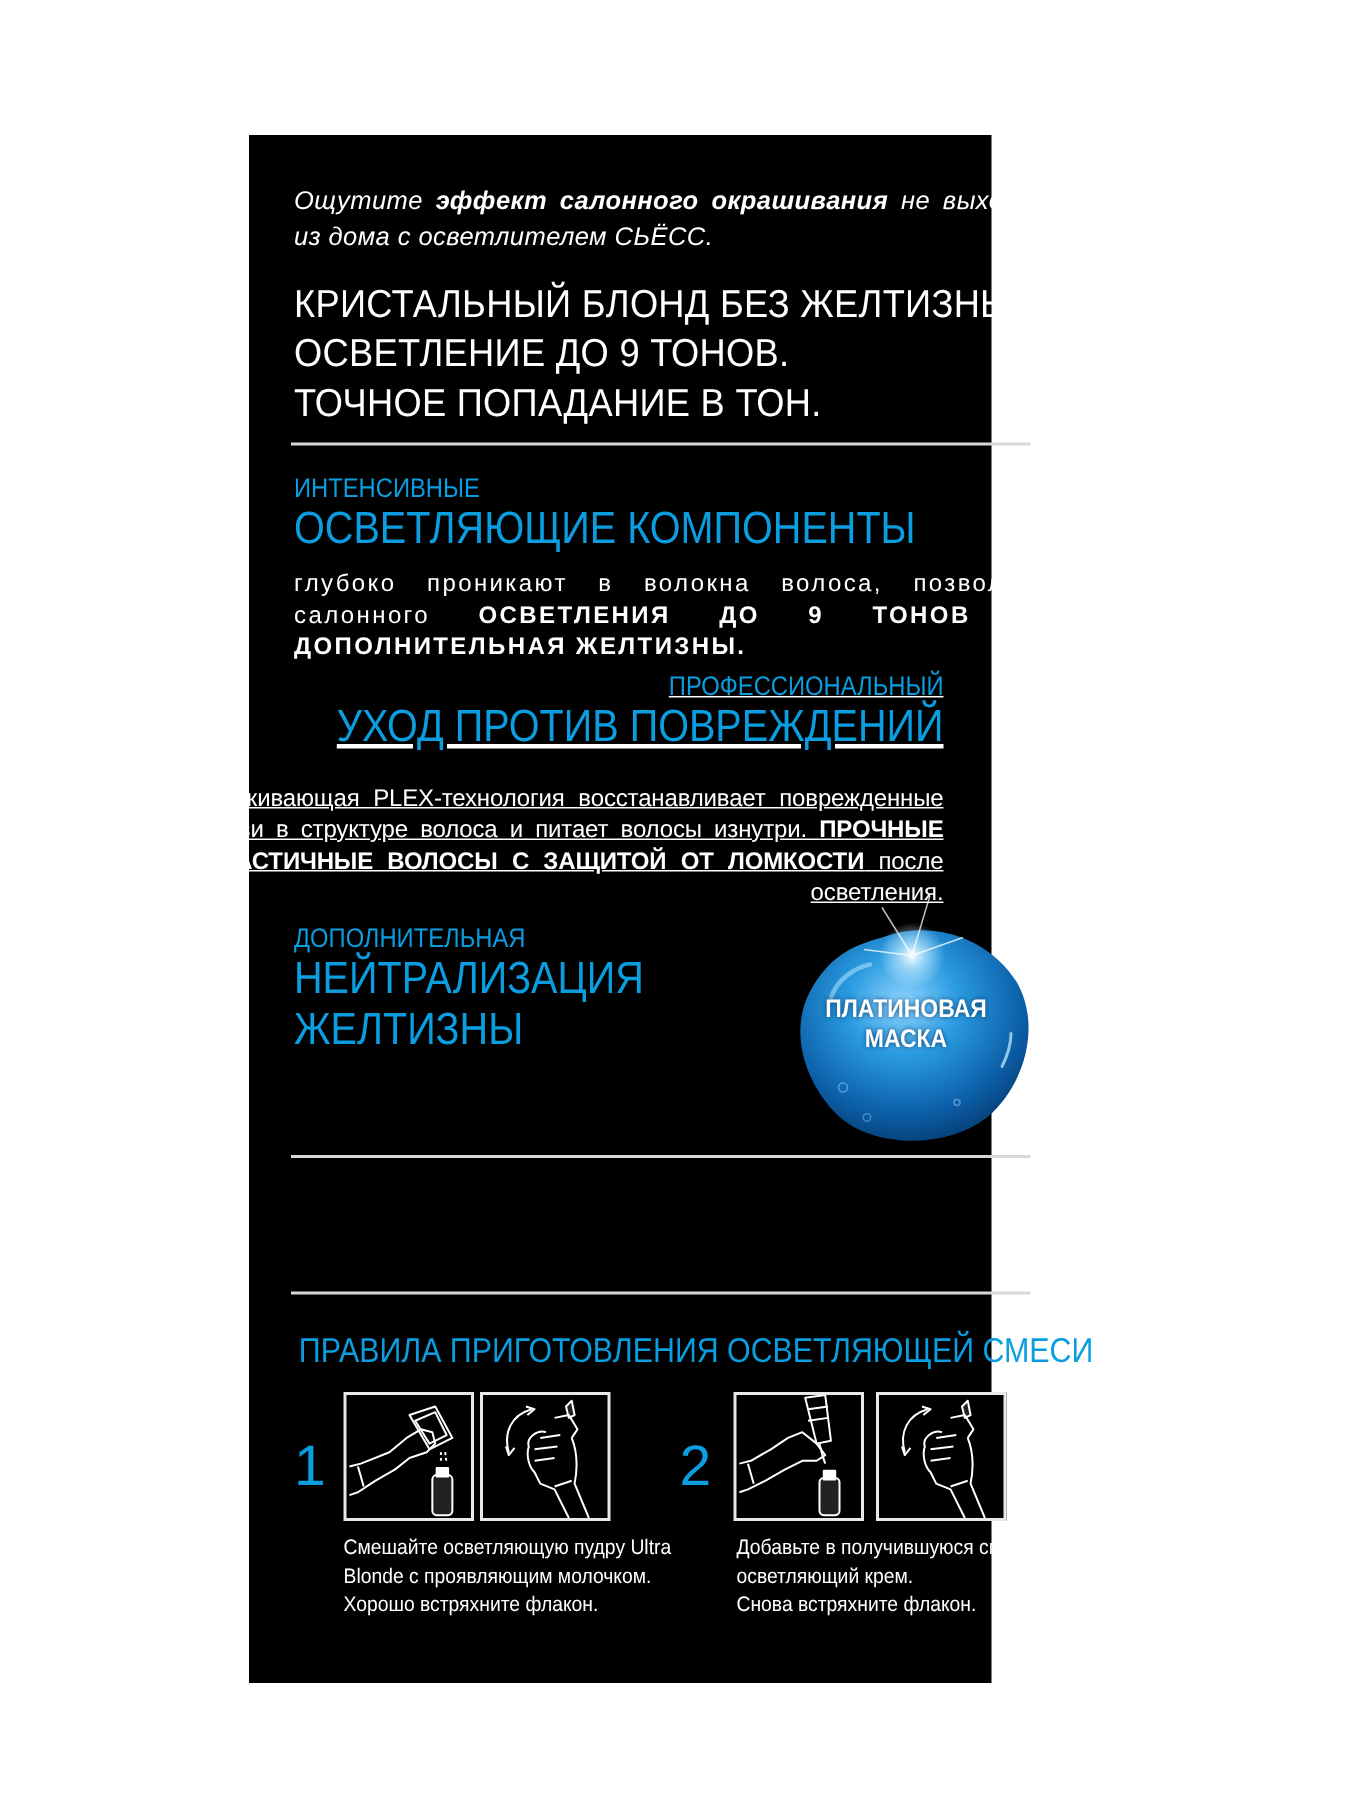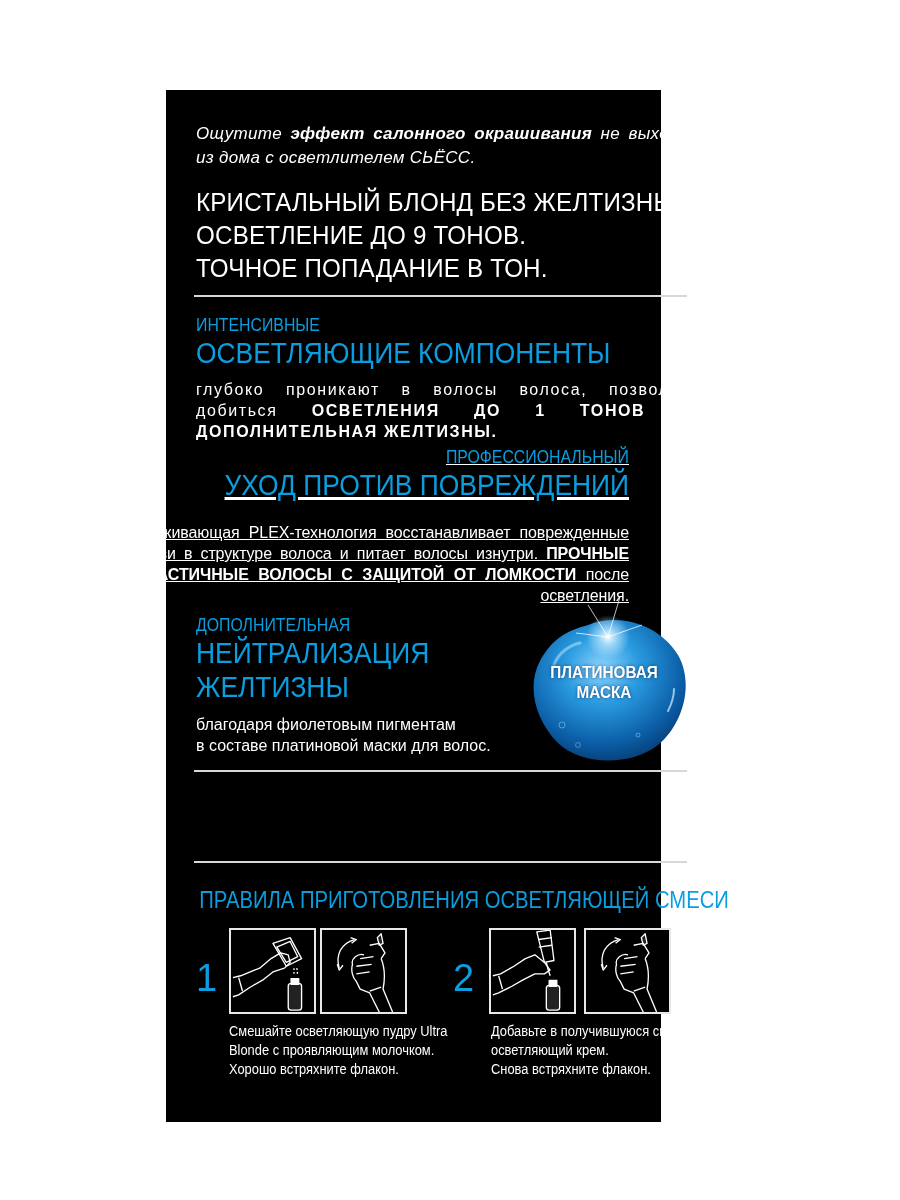--- a/index.html
+++ b/index.html
@@ -93,37 +93,33 @@
     <div>КРИСТАЛЬНЫЙ БЛОНД БЕЗ ЖЕЛТИЗНЫ.</div>
     <div>ОСВЕТЛЕНИЕ ДО 9 ТОНОВ.</div>
     <div>ТОЧНОЕ ПОПАДАНИЕ В ТОН.</div>
   </div>
 
   <div class="abs divider" style="top:205px;"></div>
 
   <div class="abs sec1">
     <div class="sub-small blue">ИНТЕНСИВНЫЕ</div>
     <div class="sub-big blue">ОСВЕТЛЯЮЩИЕ КОМПОНЕНТЫ</div>
-    <p class="body-text just desc"><span>глубоко проникают в волосы волоса, позволяя добиться </span><span class="b">ОСВЕТЛЕНИЯ ДО 1 ТОНОВ</span><span> и </span><span class="b">ДОПОЛНИТЕЛЬНАЯ ЖЕЛТИЗНЫ.</span></p>
+    <p class="body-text just desc"><span>глубоко проникают в волокна волоса, позволяя салонного </span><span class="b">ОСВЕТЛЕНИЯ ДО 9 ТОНОВ</span><span> и </span><span class="b">ДОПОЛНИТЕЛЬНАЯ ЖЕЛТИЗНЫ.</span></p>
   </div>
 
   <div class="abs sec2 right">
     <div class="sub-small blue">ПРОФЕССИОНАЛЬНЫЙ</div>
     <div class="sub-big blue">УХОД ПРОТИВ ПОВРЕЖДЕНИЙ</div>
     <p class="body-text desc"><span>Ухаживающая PLEX-технология восстанавливает поврежденные связи в структуре волоса и питает волосы изнутри. </span><span class="b">ПРОЧНЫЕ ЭЛАСТИЧНЫЕ ВОЛОСЫ С ЗАЩИТОЙ ОТ ЛОМКОСТИ</span><span> после осветления.</span></p>
   </div>
 
   <div class="abs sec3">
     <div class="sub-small blue">ДОПОЛНИТЕЛЬНАЯ</div>
     <div class="sub-big blue">НЕЙТРАЛИЗАЦИЯ</div>
     <div class="sub-big blue">ЖЕЛТИЗНЫ</div>
-    <div class="body-text desc">
-      <div>благодаря фиолетовым пигментам</div>
-      <div>в составе платиновой маски для волос.</div>
-    </div>
   </div>
 
   <div class="abs mask">
     <svg width="172" height="170" viewBox="0 0 172 170">
       <defs>
         <radialGradient id="dropG" cx="45%" cy="35%" r="70%">
           <stop offset="0%" stop-color="#8fd6ff"></stop>
           <stop offset="35%" stop-color="#2a9be0"></stop>
           <stop offset="75%" stop-color="#0b5fa8"></stop>
           <stop offset="100%" stop-color="#06396e"></stop>

